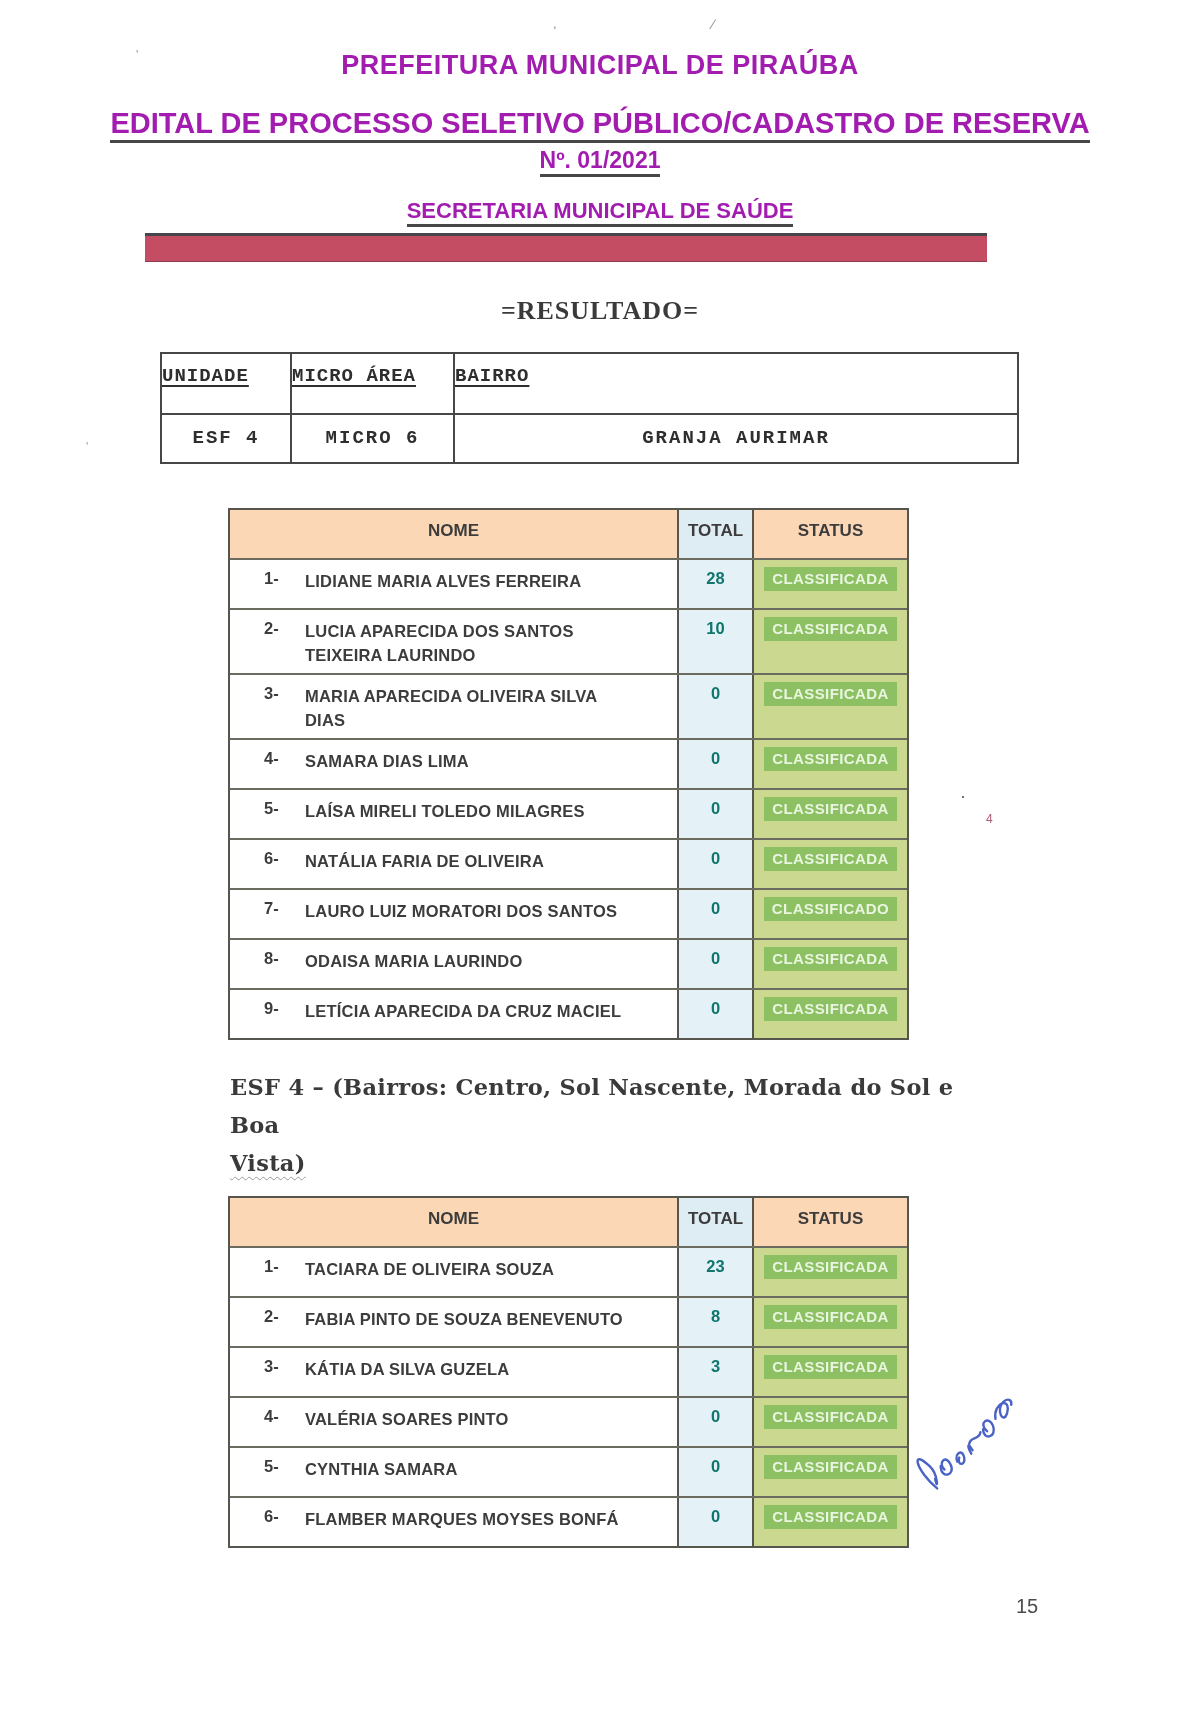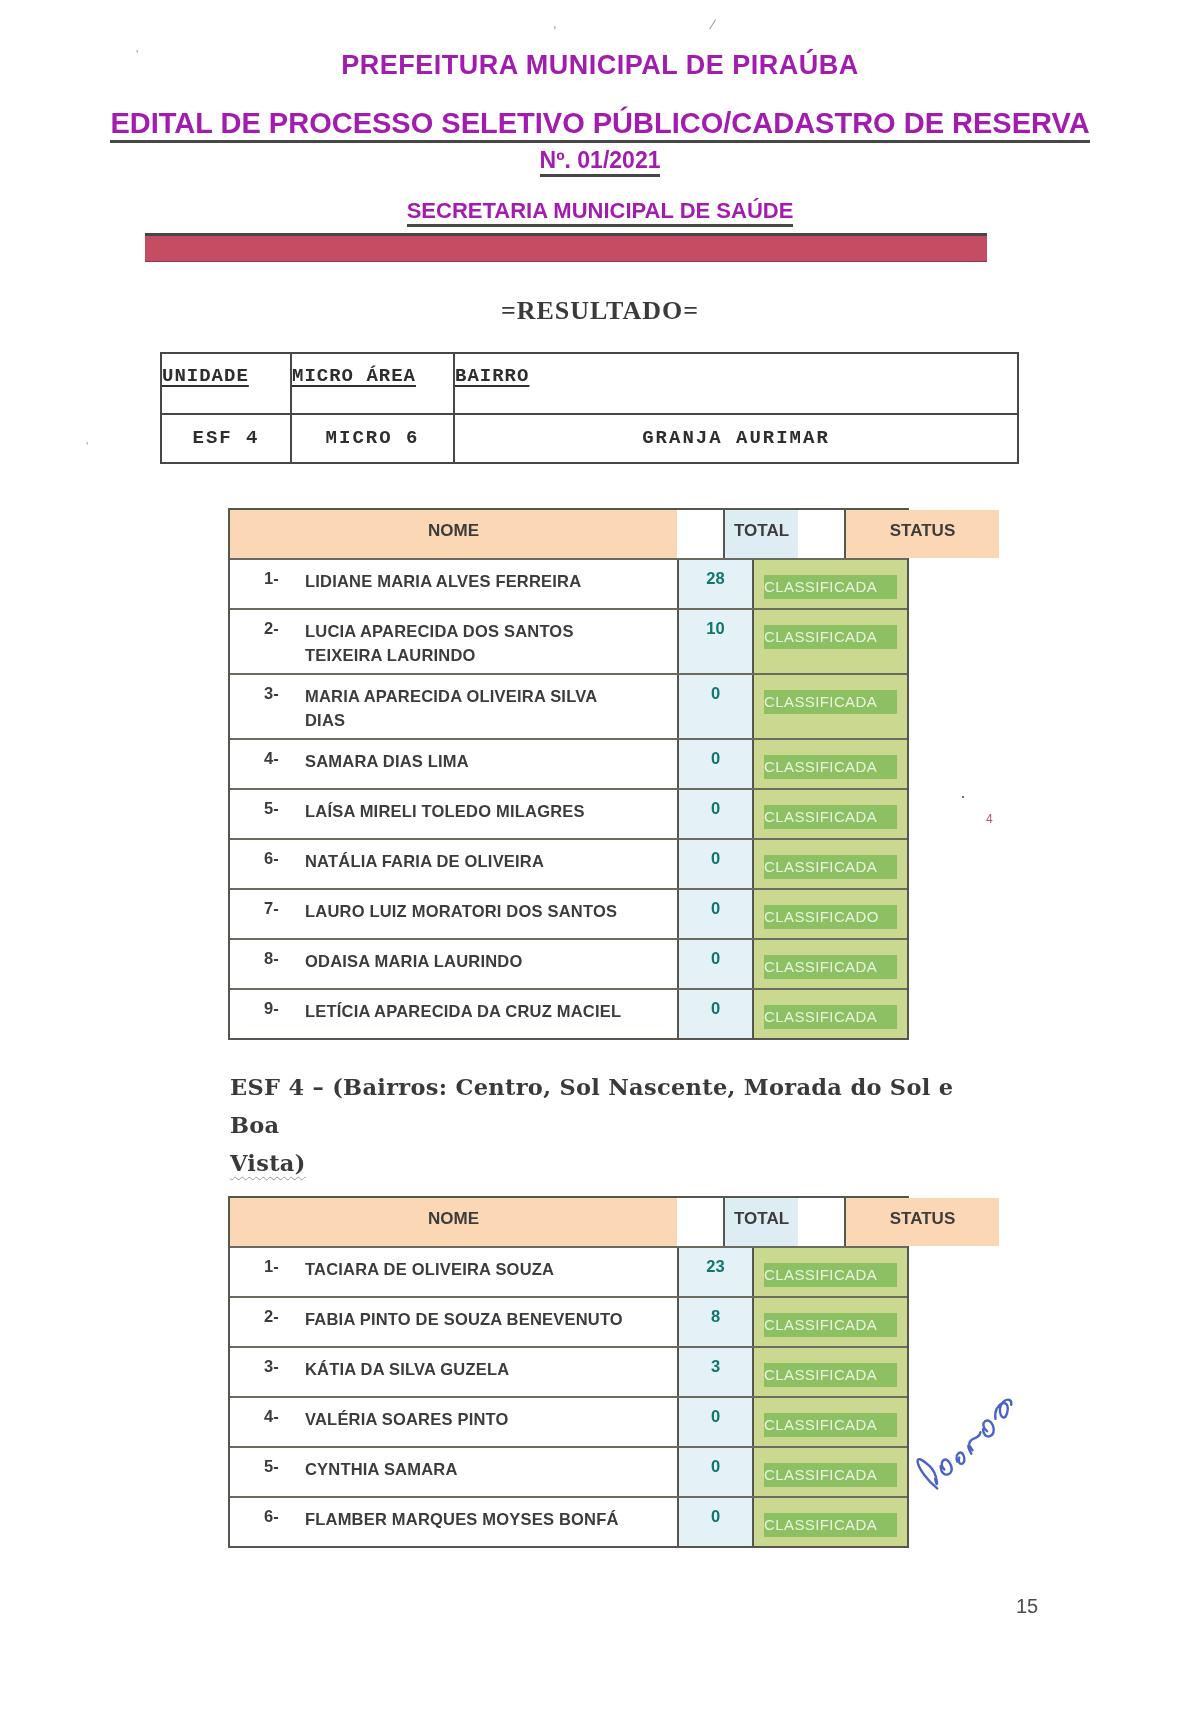--- a/index.html
+++ b/index.html
@@ -29,35 +29,35 @@
     font-family:"Liberation Mono","DejaVu Sans Mono",monospace;font-weight:bold;color:#2e2e2e;}
   .u-head{display:grid;grid-template-columns:128px 163px 1fr;border-bottom:2px solid #474747;}
   .u-head .cell{padding:11px 0 26px;font-size:19px;letter-spacing:1px;}
   .u-head .cell span{text-decoration:underline;text-underline-offset:4px;text-decoration-thickness:1.5px;}
   .u-row{display:grid;grid-template-columns:128px 163px 1fr;}
   .u-row .cell{padding:12px 0 13px;text-align:center;font-size:19px;letter-spacing:2px;}
   .unit-table .cell + .cell{border-left:2px solid #474747;}
 
   
   .results-table{width:677px;margin-left:228px;border:2px solid #56564e;}
-  .t-head{display:grid;grid-template-columns:447px 75px 155px;gap:46px;}
+  .t-head{display:grid;grid-template-columns:447px 75px 155px;}
   .t-head .cell{background:var(--peach);font-weight:bold;font-size:17px;color:#3c3c3c;
     text-align:center;padding:11px 0 17px;}
   .t-head .c-total{background:var(--total-head);}
   .t-head .cell + .cell, .r-row .cell + .cell{border-left:2px solid #56564e;}
   .r-row{display:grid;grid-template-columns:447px 75px 155px;border-top:2px solid #6b6b60;min-height:48px;}
   .r-row .c-name{padding:9px 8px 6px 34px;display:flex;gap:15px;align-items:flex-start;
     font-weight:bold;font-size:16.5px;color:#3c3c3c;}
   .r-row .num{flex:none;width:26px;}
   .r-row .nm{white-space:pre-line;line-height:24px;letter-spacing:.2px;}
   .r-row .c-total{background:var(--total-cell);text-align:center;font-weight:bold;
     font-size:16.5px;padding-top:9px;color:#0f766e;}
   .r-row .c-status{background:var(--olive);padding-top:7px;}
-  .badge{display:block;margin:8px 10px;background:var(--green);color:var(--badge-text);
-    font-weight:normal;font-size:15px;padding:3px 0 4px;letter-spacing:.4px;}
+  .badge{display:block;margin:0 10px;background:var(--green);color:var(--badge-text);
+    font-weight:bold;font-size:15px;padding:3px 0 4px;letter-spacing:.4px;text-align:center;}
 
   
   .section-heading{margin:28px 0 14px 230px;width:745px;font-family:"DejaVu Serif",serif;
     font-weight:bold;font-size:22.5px;color:#3a3a3a;line-height:38px;letter-spacing:.3px;}
   .section-heading .wavy{text-decoration-line:underline;text-decoration-style:wavy;
     text-decoration-color:#9a9a9a;text-decoration-thickness:1px;text-underline-offset:5px;margin-top:44px;}
 
   
   .signature{position:absolute;left:903px;top:1396px;transform:rotate(-36deg);}
   .page-number{position:absolute;left:1016px;top:1595px;font-size:20px;color:#4c4c4c;}

